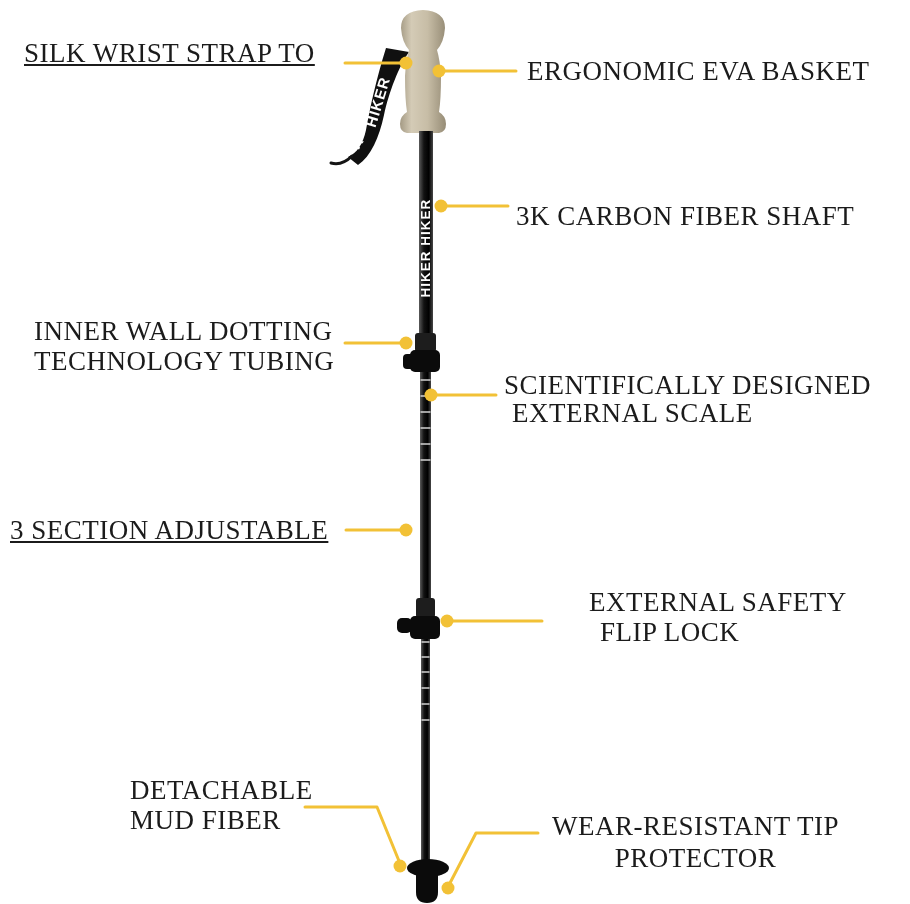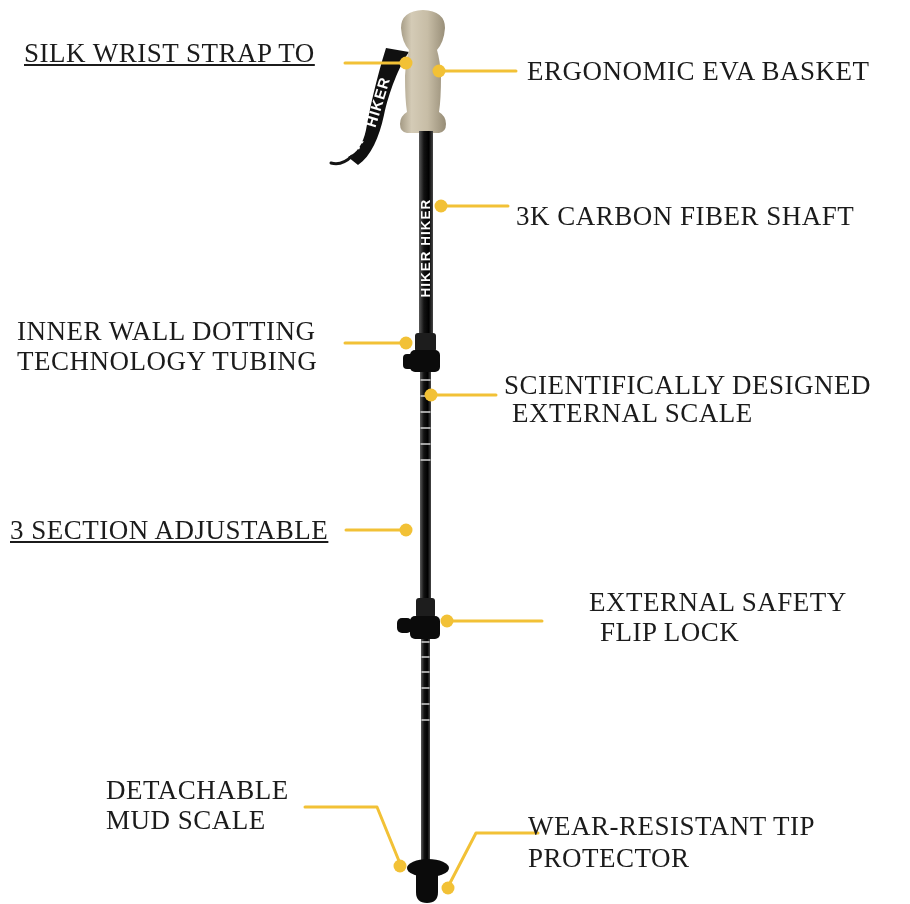--- a/index.html
+++ b/index.html
@@ -15,28 +15,28 @@
     font-size:27px;
     line-height:30px;
     letter-spacing:.5px;
     color:var(--text,#1b1b1b);
     white-space:nowrap;
   }
   .label span{display:block;}
   #lbl-wrist{left:24px;top:38px;text-decoration:underline;}
   #lbl-eva{left:527px;top:56px;}
   #lbl-3k{left:516px;top:191px;margin-top:10px;}
-  #lbl-inner{left:17px;top:316px;}
+  #lbl-inner{left:34px;top:316px;}
   #lbl-scale{left:504px;top:371px;line-height:28px;}
   #lbl-scale .l2{padding-left:8px;}
   #lbl-3sec{left:10px;top:515px;text-decoration:underline;}
   #lbl-flip{left:551px;top:587px;margin-left:38px;}
   #lbl-flip .l2{padding-left:11px;}
-  #lbl-mud{left:106px;top:775px;}
-  #lbl-tip{left:528px;top:810px;line-height:32px;}
+  #lbl-mud{left:130px;top:775px;}
+  #lbl-tip{left:552px;top:810px;line-height:32px;text-align:center;}
   svg.scene{position:absolute;left:0;top:0;}
   .leader{stroke:var(--accent,#f2c136);stroke-width:3;fill:none;stroke-linecap:round;stroke-linejoin:round;}
   .dot{fill:var(--accent,#f2c136);stroke:none;}
   .handle{fill:url(#gHandle);}
   .shaft{fill:url(#gShaft);}
   .dark{fill:#0b0b0b;}
   .collar{fill:#1d1d1d;}
   .tick{stroke:#e6e6e6;stroke-width:1.6;opacity:.85;}
   .brand{fill:#ffffff;font-family:"Liberation Sans",sans-serif;font-weight:bold;}
 </style>
@@ -175,21 +175,21 @@
     <span class="l1">3 SECTION ADJUSTABLE</span>
   </div>
 
   <div class="label" id="lbl-flip">
     <span class="l1">EXTERNAL SAFETY</span>
     <span class="l2">FLIP LOCK</span>
   </div>
 
   <div class="label" id="lbl-mud">
     <span class="l1">DETACHABLE</span>
-    <span class="l2">MUD SCALE</span>
+    <span class="l2">MUD FIBER</span>
   </div>
 
   <div class="label" id="lbl-tip">
     <span class="l1">WEAR-RESISTANT TIP</span>
     <span class="l2">PROTECTOR</span>
   </div>
 
 </div>
 
 </body></html>

